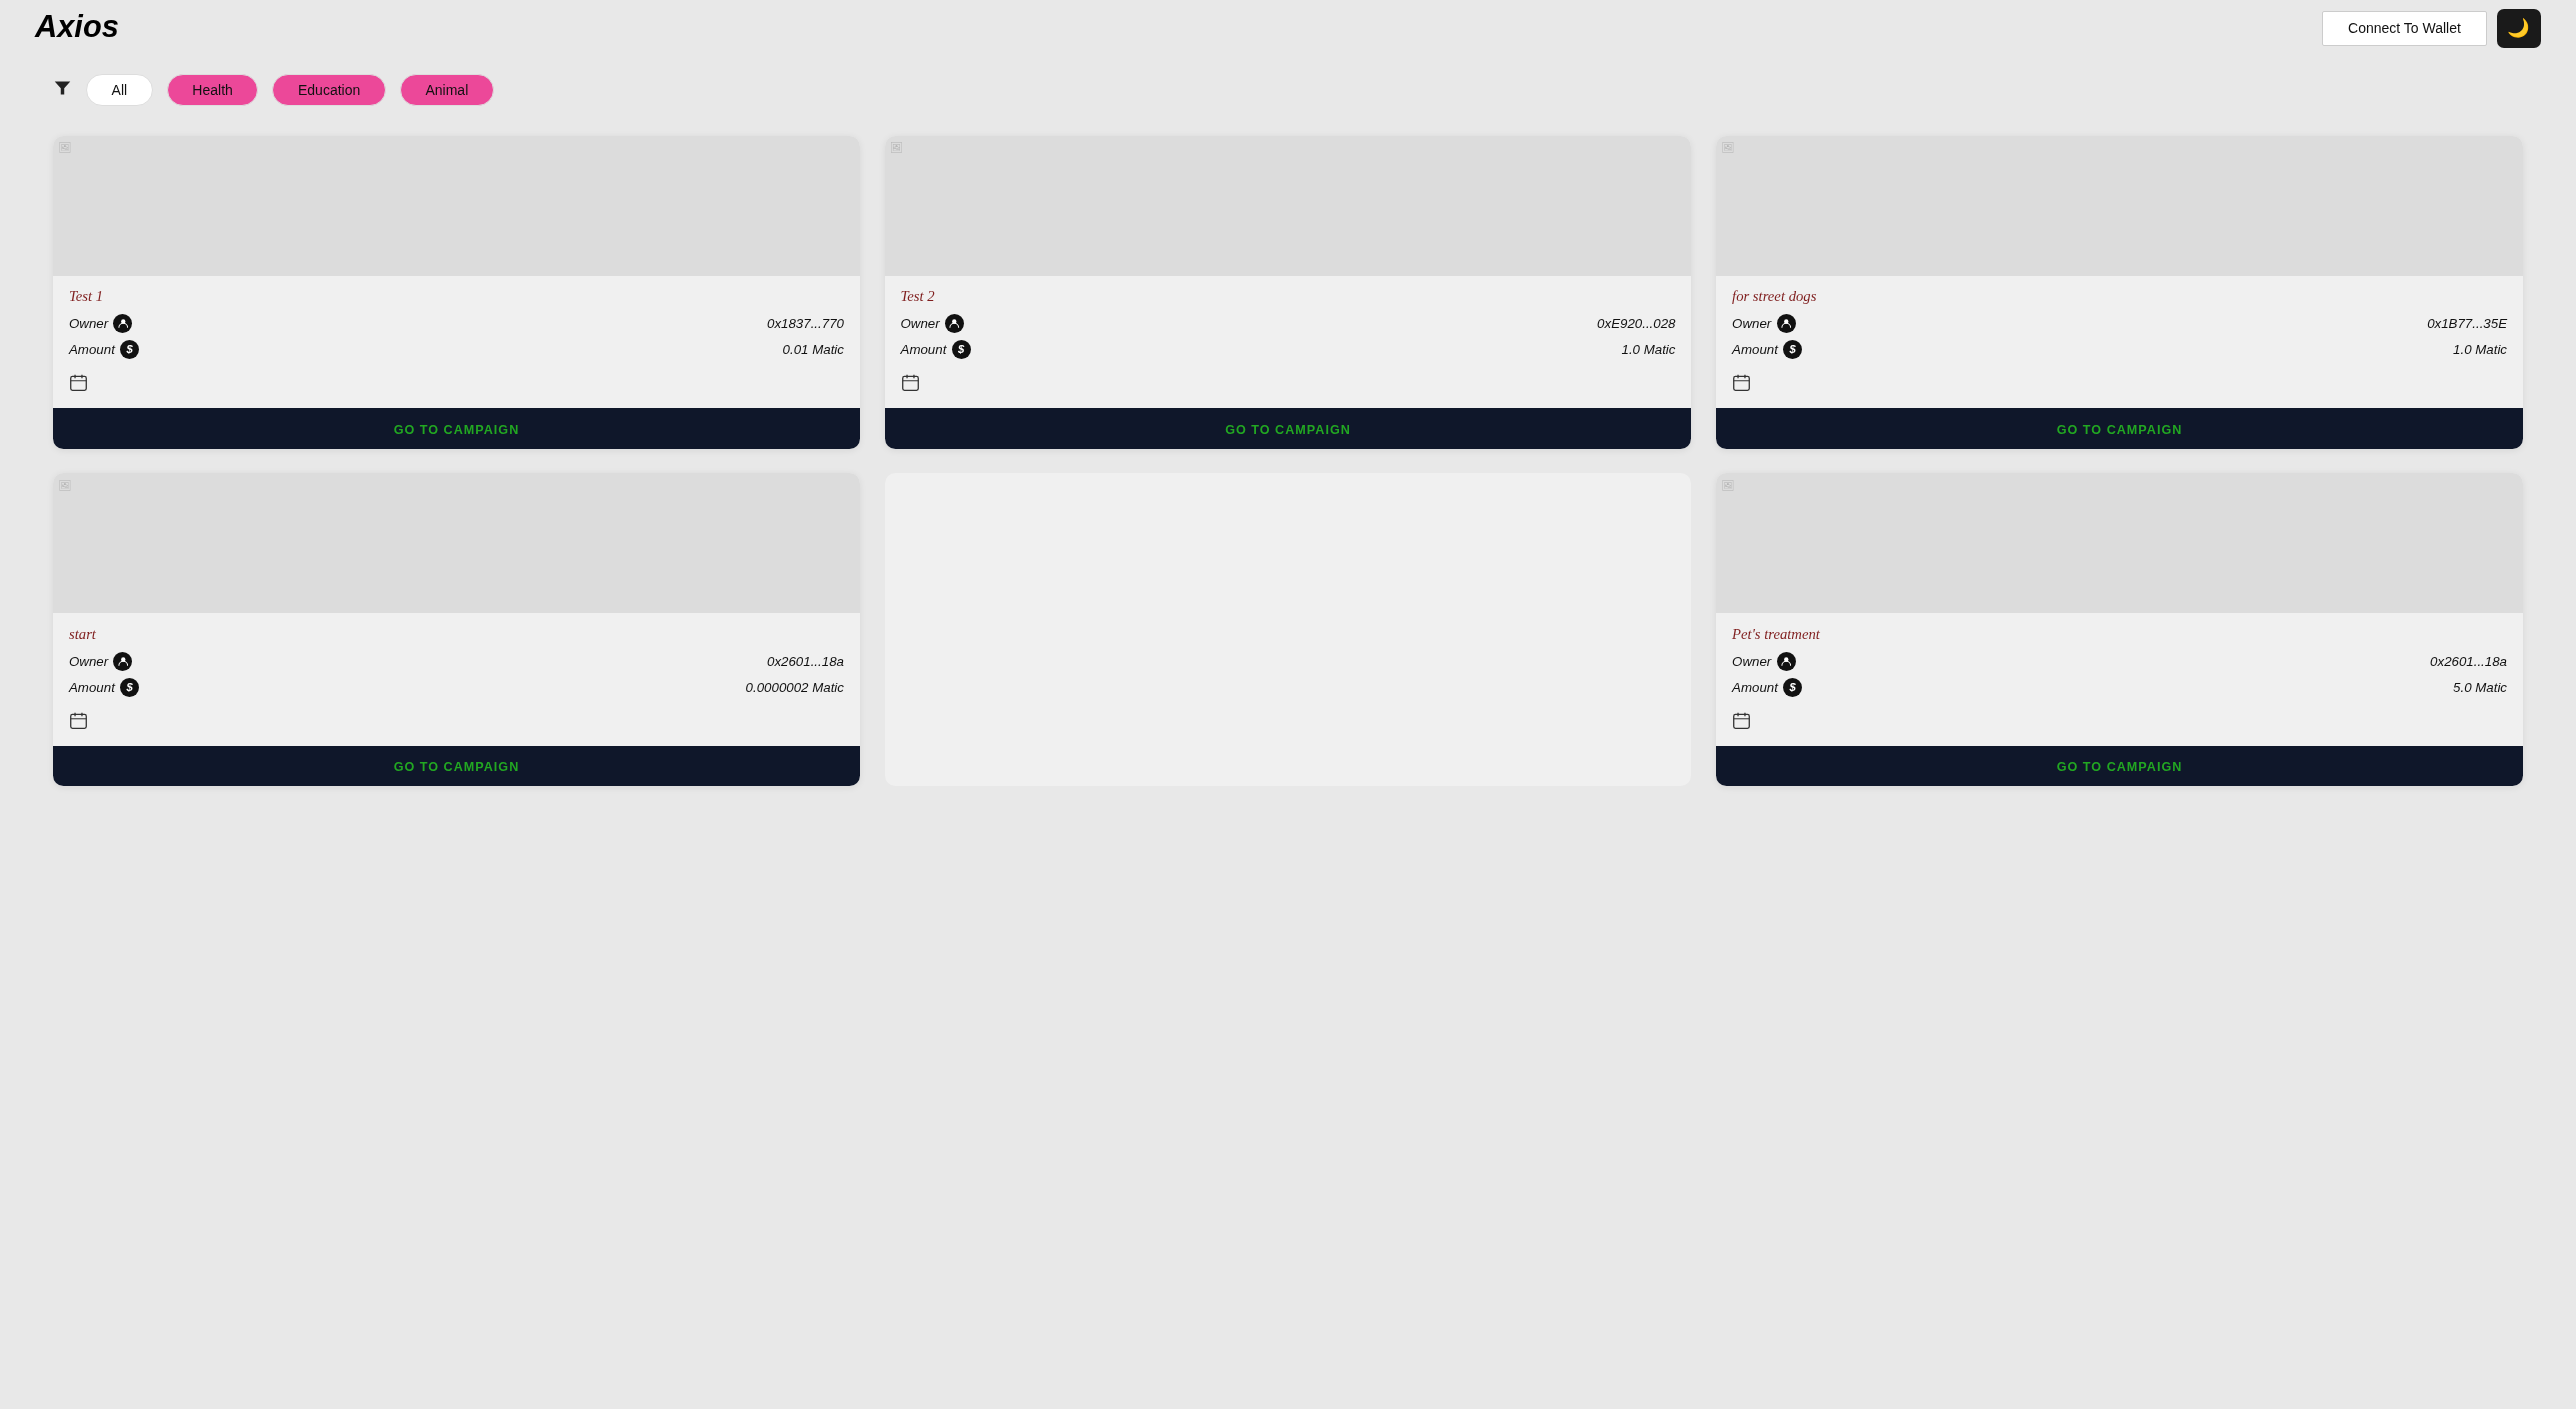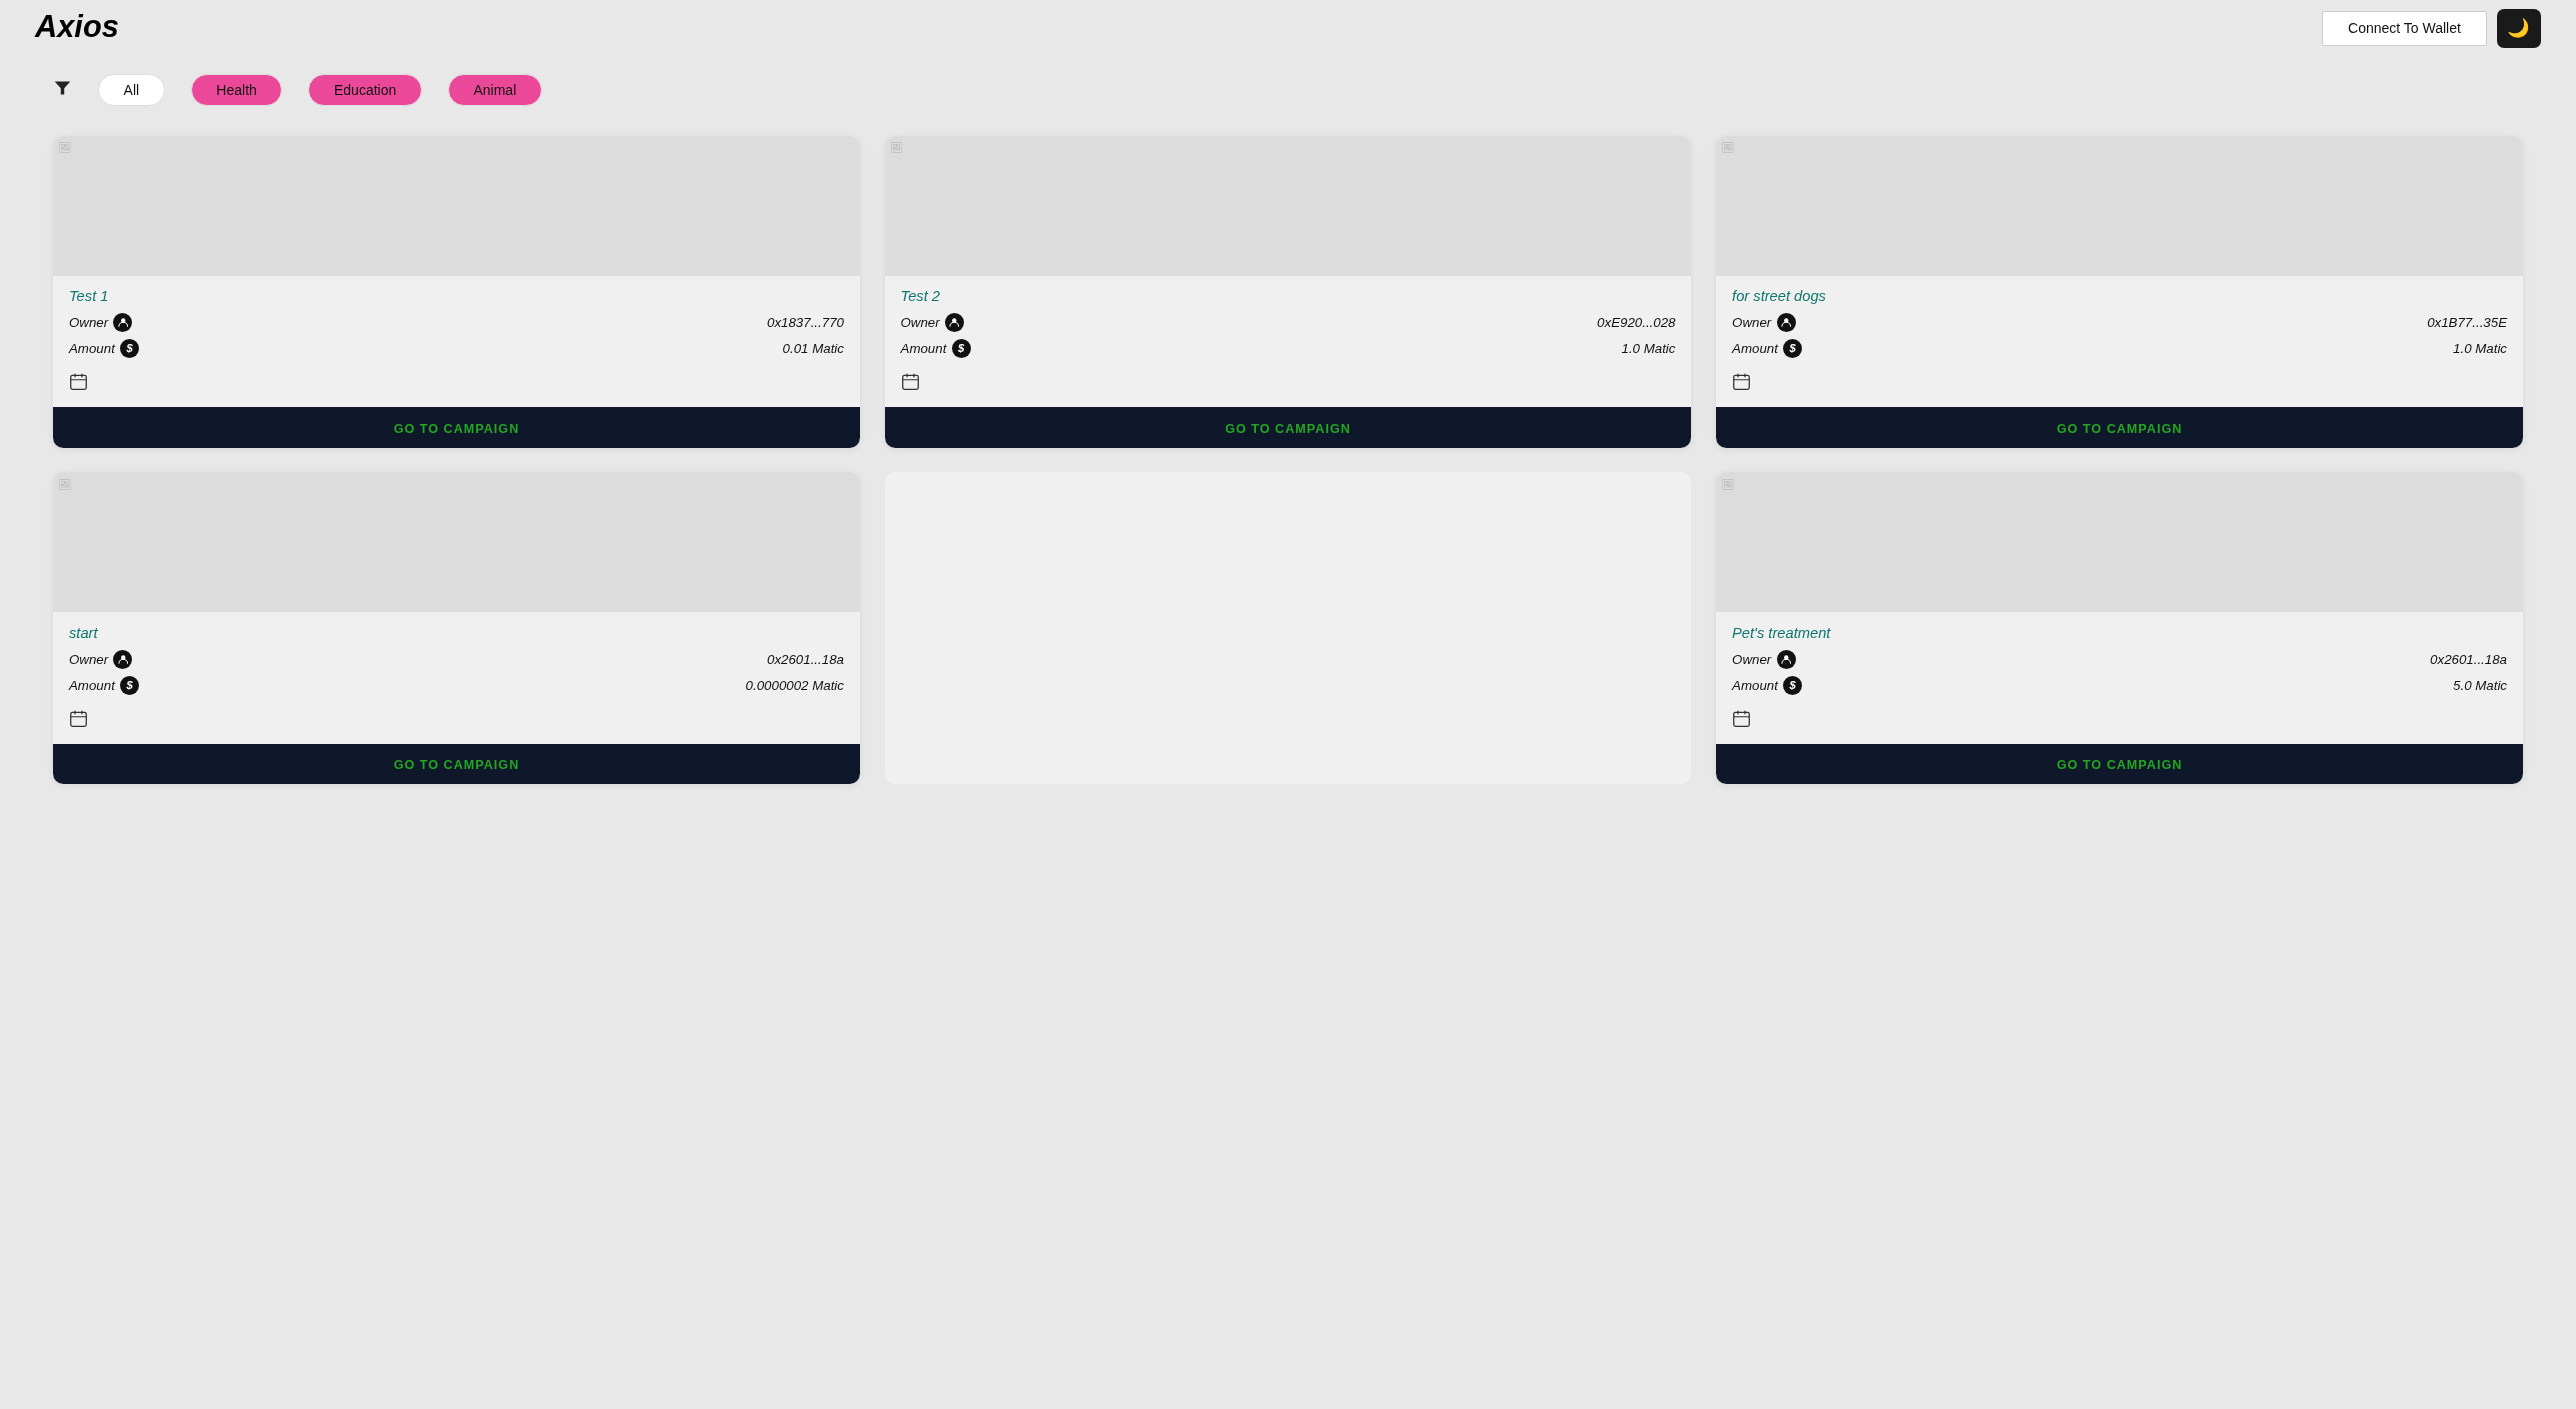--- a/index.html
+++ b/index.html
@@ -67,21 +67,21 @@
       justify-content: center;
       cursor: pointer;
       color: #fff;
       font-size: 1.3rem;
     }
 
     
     .filter-bar {
       display: flex;
       align-items: center;
-      gap: 26px;
+      gap: 14px;
       padding: 17.5px 53px 8.8px 53px;
     }
     .filter-icon {
       font-size: 1.4rem;
       color: #222;
     }
     .filter-btn {
       background: #ec4899;
       border: 1.3px solid #ddd;
       border-radius: 17.5px;
@@ -127,22 +127,23 @@
       color: #888;
       font-size: 10.5px;
     }
     .card-body {
       padding: 12.3px 16px 0 16px;
     }
     .card-title {
       font-size: 1.05rem;
       font-style: italic;
       font-weight: 500;
-      color: #0f766e;
+      color: #7f1d1d;
       margin-bottom: 8.8px;
+      font-family: Liberation Serif, serif;
     }
     .card-row {
       display: flex;
       align-items: center;
       justify-content: space-between;
       margin-bottom: 7px;
     }
     .card-label {
       display: flex;
       align-items: center;

